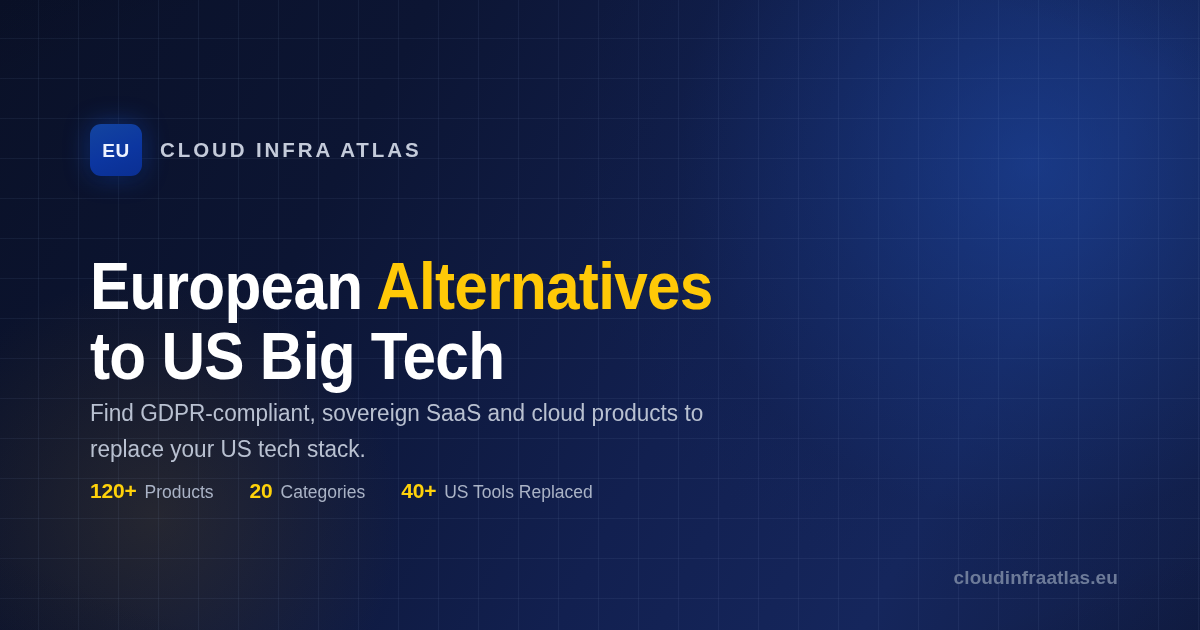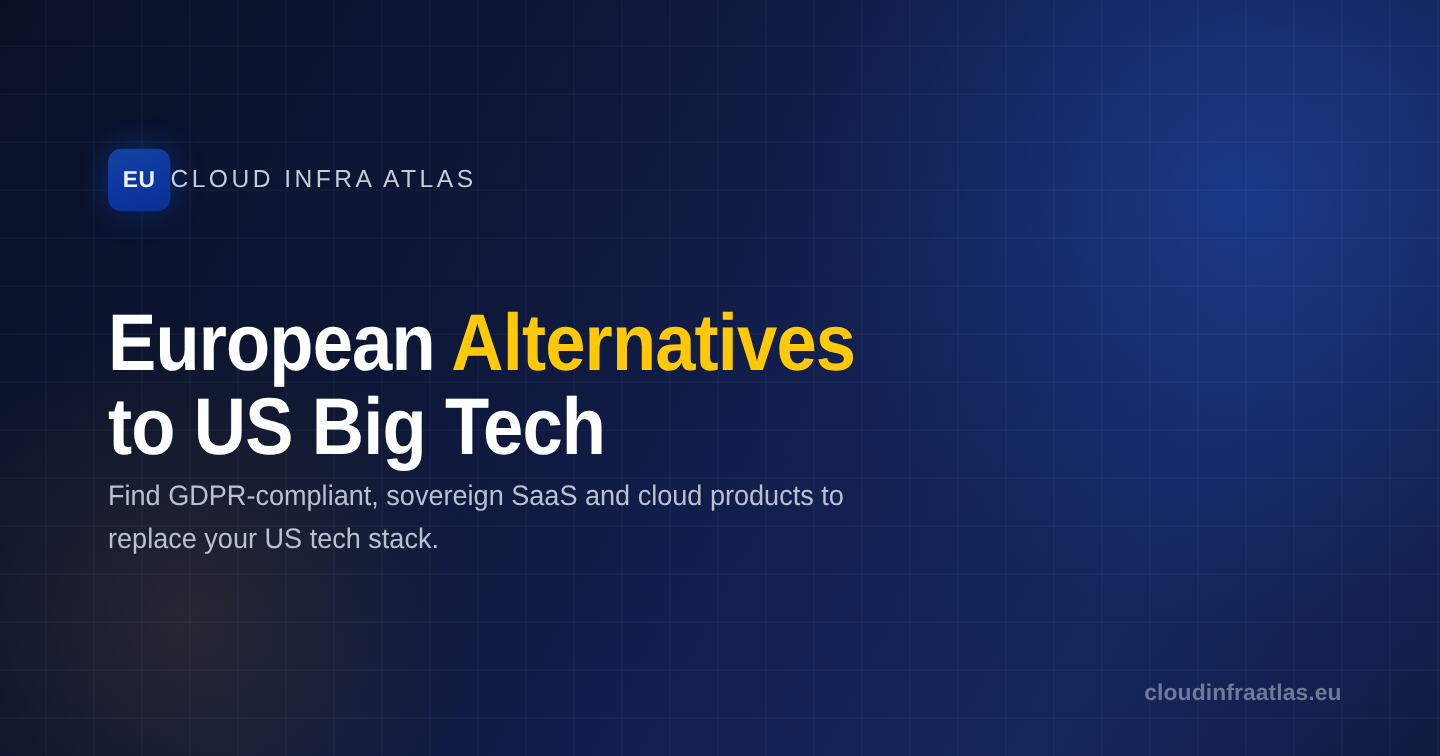--- a/index.html
+++ b/index.html
@@ -87,20 +87,21 @@
     z-index: 10;
   }
 
   
   .brand {
     position: absolute;
     left: 90px;
     top: 124px;
     display: flex;
     align-items: center;
+    gap: 18px;
   }
 
   .eu-badge {
     width: 52px;
     height: 52px;
     border-radius: 11px;
     background: linear-gradient(160deg, #13449f 0%, #0c36a0 55%, #0a2f93 100%);
     box-shadow:
       0 0 26px rgba(25, 85, 220, 0.42),
       0 2px 7px rgba(0, 0, 0, 0.35);
@@ -114,21 +115,21 @@
     color: #eef3ff;
     font-size: 19px;
     font-weight: 700;
     letter-spacing: 0.6px;
     line-height: 1;
   }
 
   .brand-name {
     color: #c4cbda;
     font-size: 20.5px;
-    font-weight: 400;
+    font-weight: 700;
     letter-spacing: 2.9px;
     line-height: 1;
     white-space: nowrap;
   }
 
   
   .headline {
     position: absolute;
     left: 90px;
     top: 206px;
@@ -238,17 +239,31 @@
     <h1 class="headline">
       <span class="hl-line"><span>European </span><span class="hl-accent">Alternatives</span></span>
       <span class="hl-line">to US Big Tech</span>
     </h1>
 
     <p class="subtitle">
       <span class="st-line">Find GDPR-compliant, sovereign SaaS and cloud products to</span>
       <span class="st-line">replace your US tech stack.</span>
     </p>
 
+    <div class="stats">
+      <div class="stat">
+        <span class="stat-value">120+</span>
+        <span class="stat-label">Products</span>
+      </div>
+      <div class="stat">
+        <span class="stat-value">20</span>
+        <span class="stat-label">Categories</span>
+      </div>
+      <div class="stat">
+        <span class="stat-value">40+</span>
+        <span class="stat-label">US Tools Replaced</span>
+      </div>
+    </div>
 
     <div class="watermark">cloudinfraatlas.eu</div>
 
   </div>
 </div>
 
 </body></html>

